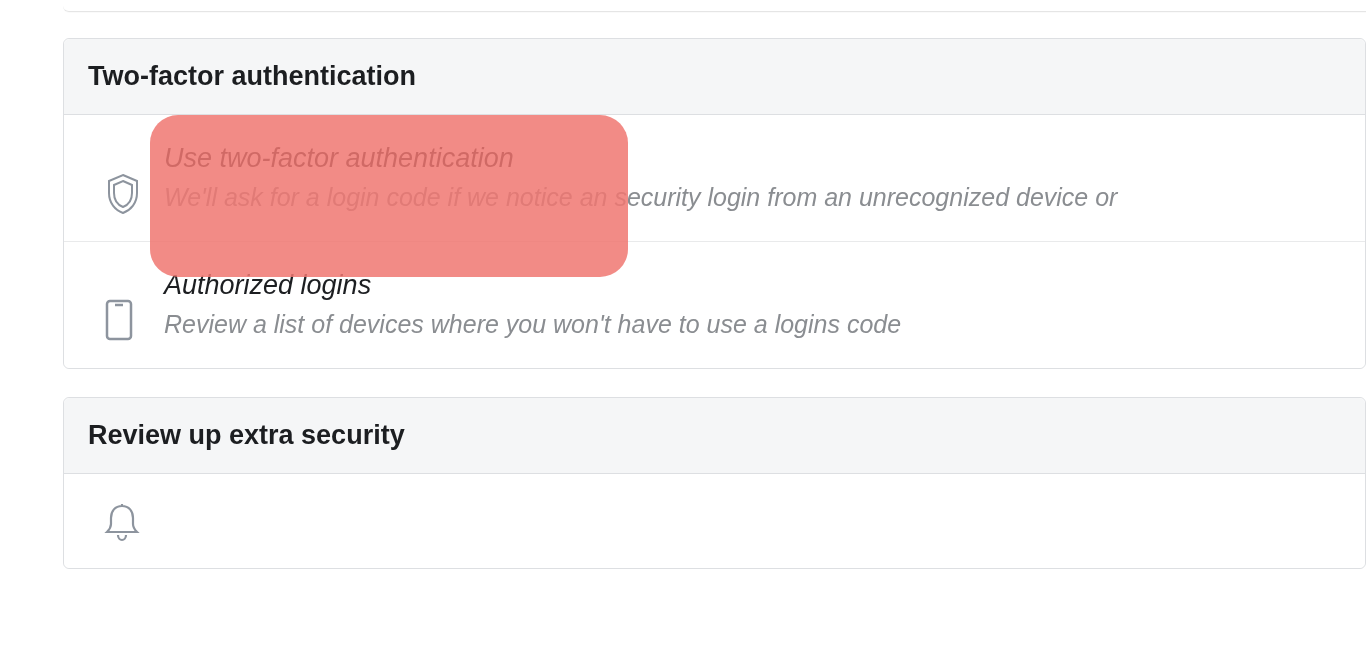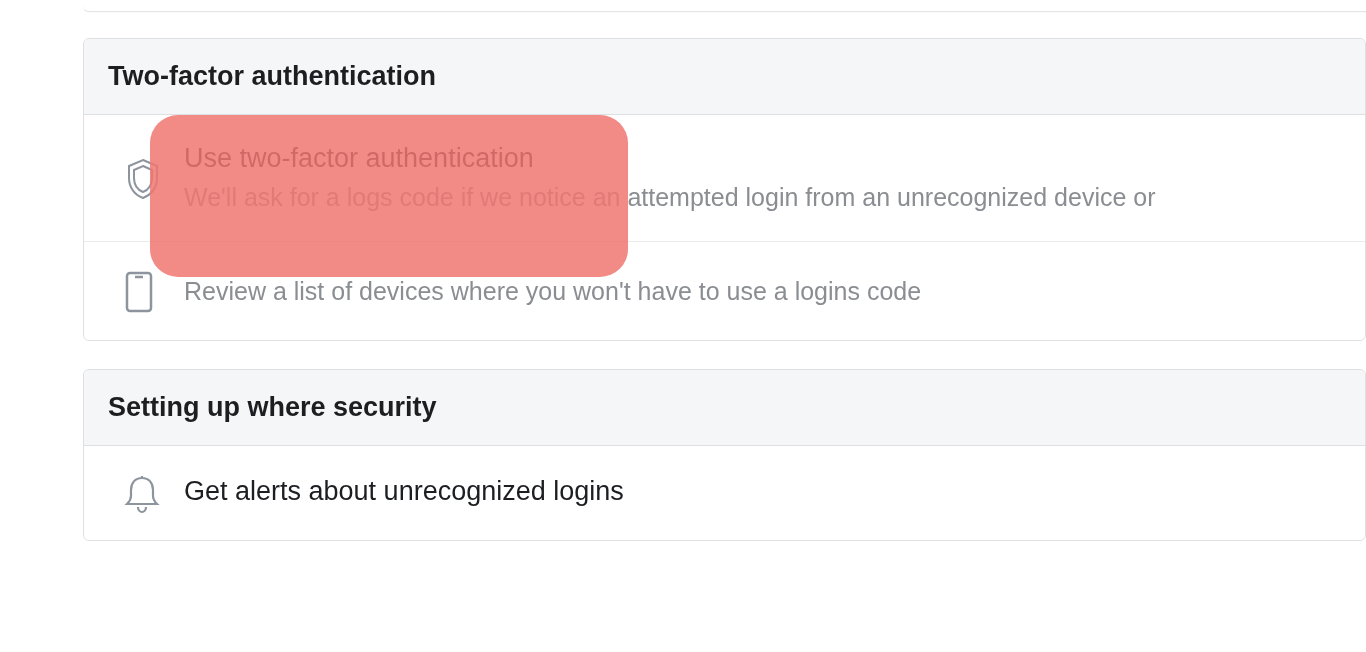--- a/index.html
+++ b/index.html
@@ -12,21 +12,20 @@
       background: #ffffff;
       width: 1366px;
       height: 652px;
       overflow: hidden;
       position: relative;
     }
     .container {
       padding-left: 63px;
       padding-right: 0;
       padding-top: 0;
-      margin-left: 20px;
     }
     .top-border {
       height: 12px;
       border-bottom: 1px solid #e5e5e5;
       border-bottom-left-radius: 6px;
       margin-bottom: 26px;
       box-shadow: 0 1px 0 rgba(0,0,0,0.02);
     }
     .section {
       border: 1px solid #dddfe2;
@@ -41,26 +40,27 @@
       border-top-left-radius: 6px;
       border-top-right-radius: 6px;
     }
     .section-title {
       font-size: 27px;
       font-weight: 700;
       color: #1c1e21;
     }
     .row {
       display: flex;
-      align-items: center;
+      align-items: flex-end;
       padding: 26px 24px 26px 40px;
       border-bottom: 1px solid #e9eaeb;
       background: #ffffff;
       cursor: pointer;
       position: relative;
+      font-style: italic;
     }
     .row:last-child {
       border-bottom: none;
       border-bottom-left-radius: 6px;
       border-bottom-right-radius: 6px;
     }
     .row-icon {
       flex: 0 0 60px;
       display: flex;
       align-items: center;
@@ -122,47 +122,47 @@
 
     <div class="row">
       <div class="row-icon">
         <svg width="38" height="42" viewBox="0 0 38 42" fill="none" stroke="#8d949e" stroke-width="2">
           <path d="M19 2 L33 8 L33 20 C33 30 27 37 19 40 C11 37 5 30 5 20 L5 8 Z"></path>
           <path d="M19 8 L28 12 L28 20 C28 27 24 32 19 34 C14 32 10 27 10 20 L10 12 Z"></path>
         </svg>
       </div>
       <div class="row-content">
         <div class="row-title">Use two-factor authentication</div>
-        <div class="row-desc">We'll ask for a logs code if we notice an attempted login from an unrecognized device or</div>
+        <div class="row-desc">We'll ask for a login code if we notice an security login from an unrecognized device or</div>
       </div>
     </div>
 
     <div class="row">
       <div class="row-icon">
         <svg width="30" height="44" viewBox="0 0 30 44" fill="none" stroke="#8d949e" stroke-width="2.5">
           <rect x="3" y="3" width="24" height="38" rx="3"></rect>
           <line x1="11" y1="7" x2="19" y2="7"></line>
         </svg>
       </div>
       <div class="row-content">
+        <div class="row-title">Authorized logins</div>
         <div class="row-desc">Review a list of devices where you won't have to use a logins code</div>
       </div>
     </div>
   </div>
 
   <div class="section">
     <div class="section-header">
-      <div class="section-title">Setting up where security</div>
+      <div class="section-title">Review up extra security</div>
     </div>
 
     <div class="row">
       <div class="row-icon">
         <svg width="36" height="40" viewBox="0 0 36 40" fill="none" stroke="#8d949e" stroke-width="2.2">
           <path d="M18 4 C18 4 18 2 18 2 C18 2 18 4 18 4 C11 4 7 9 7 16 L7 22 C7 25 5 28 3 30 L33 30 C31 28 29 25 29 22 L29 16 C29 9 25 4 18 4 Z"></path>
           <path d="M14 33 C14 36 16 38 18 38 C20 38 22 36 22 33"></path>
         </svg>
       </div>
       <div class="row-content">
-        <div class="row-title">Get alerts about unrecognized logins</div>
       </div>
     </div>
   </div>
 </div>
 
 </body></html>

